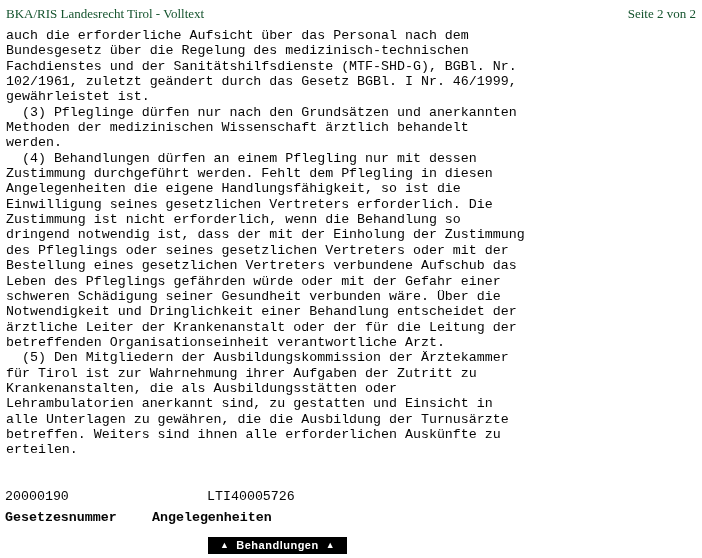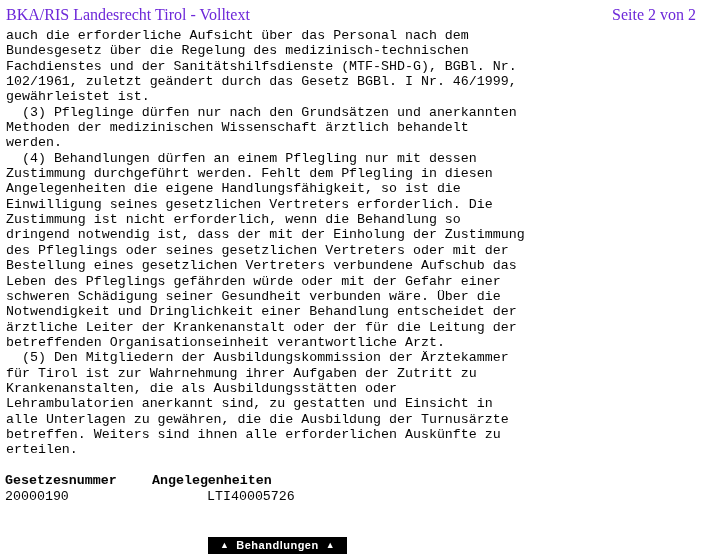--- a/index.html
+++ b/index.html
@@ -17,22 +17,22 @@
   }
   .header {
     position: absolute;
     top: 6px;
     left: 6px;
     right: 6px;
     display: flex;
     justify-content: space-between;
     align-items: baseline;
     font-family: "Liberation Serif", serif;
-    font-size: 16px;
-    color: #6d28d9;
+    font-size: 13px;
+    color: #14532d;
     white-space: nowrap;
   }
   .body-text {
     position: absolute;
     top: 28px;
     left: 6px;
     margin: 0;
     font-family: "Liberation Mono", "DejaVu Sans Mono", monospace;
     font-size: 13.3px;
     line-height: 15.35px;
@@ -45,21 +45,21 @@
     left: 0;
     width: 100%;
     font-family: "Liberation Mono", "DejaVu Sans Mono", monospace;
     font-size: 13.3px;
     color: #050505;
   }
   .meta-row {
     position: relative;
     height: 15.5px;
   }
-  .meta-label { font-weight: bold; }
+  .meta-label { font-weight: bold; margin-top: 37px; }
   .meta-col1  { position: absolute; left: 5px; white-space: nowrap; }
   .meta-col2  { position: absolute; left: 152px; white-space: nowrap; }
   .meta-col2v { position: absolute; left: 163px; white-space: nowrap; margin-left: 44px; }
   .top-button {
     position: absolute;
     left: 208px;
     top: 537px;
     width: 139px;
     height: 17px;
     background: #000000;

